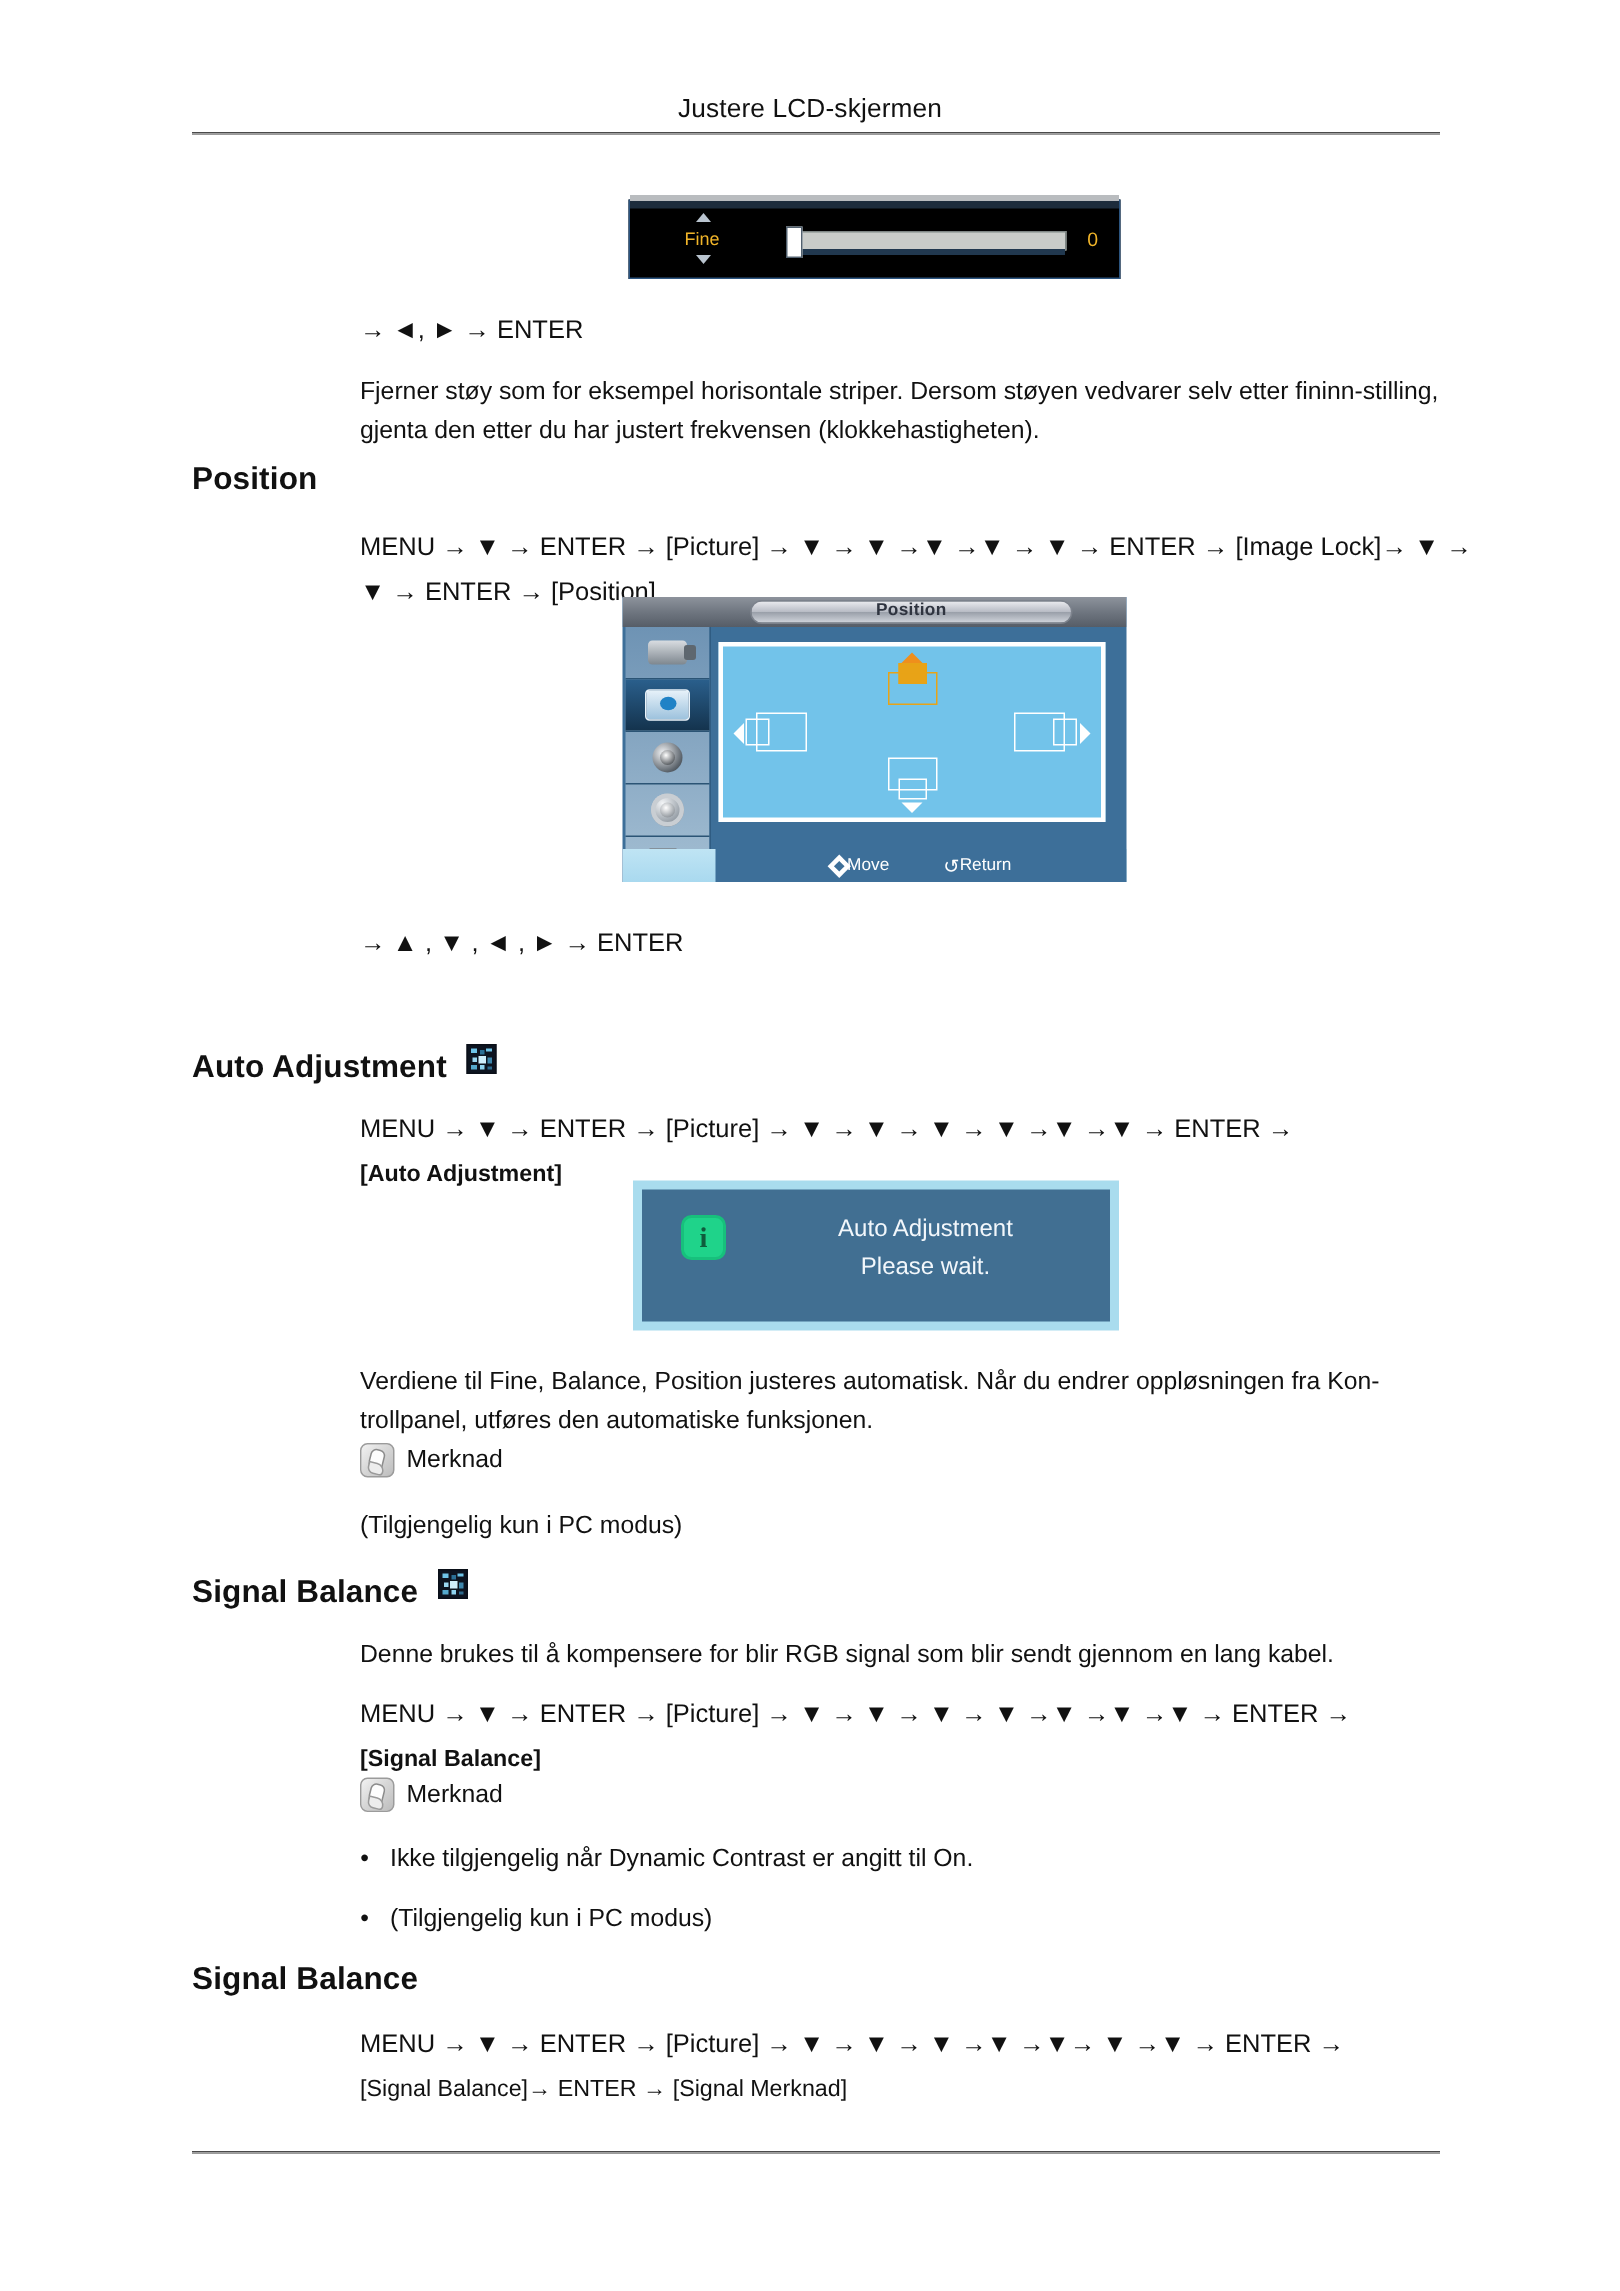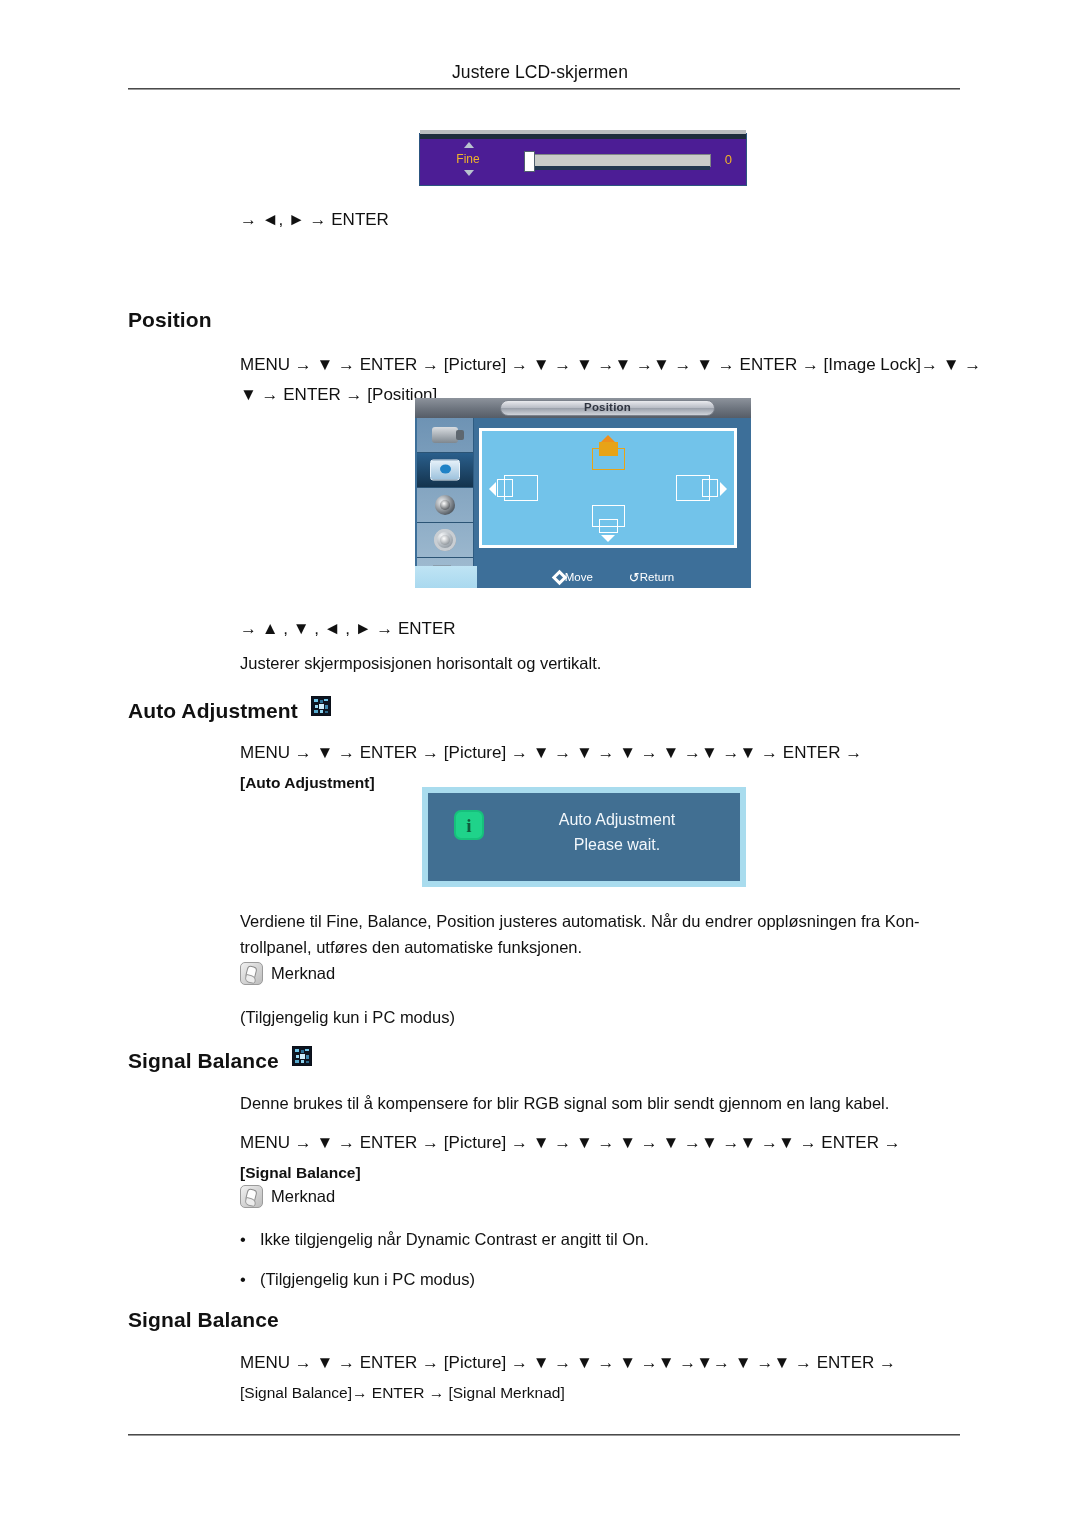--- a/index.html
+++ b/index.html
@@ -64,21 +64,21 @@
     background:#ededed;border:1px solid #9a9a9a;border-radius:1px 6px 3px 5px;
     transform:rotate(14deg);
   }
 
   
   .navpath{font-size:17px;line-height:30px;color:#111;}
 
   
   .osd-fine{
     position:absolute;left:419px;top:133px;width:328px;height:53px;
-    background:#4c1d95;border:1px solid #2c5580;box-sizing:border-box;
+    background:#000000;border:1px solid #2c5580;box-sizing:border-box;
   }
   .osd-fine .topbar{position:absolute;left:0;top:0;width:100%;height:5px;background:#1d2c3c;}
   .osd-fine .topbar2{position:absolute;left:0;top:-4px;width:100%;height:4px;background:#b9bcbf;}
   .fine-label{
     position:absolute;left:22px;top:18px;width:52px;text-align:center;
     color:#f0b429;font-size:12px;
   }
   .fine-up,.fine-dn{
     position:absolute;left:44px;width:0;height:0;border-left:5px solid transparent;
     border-right:5px solid transparent;
@@ -228,20 +228,23 @@
     <div class="fine-label">Fine</div>
     <div class="fine-dn"></div>
     <div class="fine-track"></div>
     <div class="fine-handle"></div>
     <div class="fine-value">0</div>
   </div>
 
   <div class="body-col" style="top:205px;">
     <div class="navpath">→ ◄, ► → ENTER</div>
   </div>
+  <div class="body-col" style="top:248px;width:748px;">
+    <div class="para">Fjerner støy som for eksempel horisontale striper. Dersom støyen vedvarer selv etter fininn-stilling, gjenta den etter du har justert frekvensen (klokkehastigheten).</div>
+  </div>
 
   <div class="h2" style="top:308px;">Position</div>
 
   <div class="body-col" style="top:350px;width:752px;">
     <div class="navpath">MENU → ▼ → ENTER → [Picture] → ▼ → ▼ →▼ →▼ → ▼ → ENTER → [Image Lock]→ ▼ →</div>
     <div class="navpath">▼ → ENTER → [Position]</div>
   </div>
 
   <div class="osd-pos">
     <div class="hdr"></div>
@@ -300,23 +303,20 @@
           <span class="ret">↺</span>
           <span>Return</span>
         </div>
       </div>
     </div>
   </div>
 
   <div class="body-col" style="top:614px;">
     <div class="navpath">→ ▲ , ▼ , ◄ , ► → ENTER</div>
   </div>
-  <div class="body-col" style="top:650px;">
-    <div class="para">Justerer skjermposisjonen horisontalt og vertikalt.</div>
-  </div>
 
   <div class="h2" style="top:696px;">
     <span>Auto Adjustment</span>
     <span class="badge pc-badge"><i></i><i></i><i></i><i></i><i></i><i></i><i></i><i></i><i></i></span>
   </div>
 
   <div class="body-col" style="top:738px;width:752px;">
     <div class="navpath">MENU → ▼ → ENTER → [Picture] → ▼ → ▼ → ▼ → ▼ →▼ →▼ → ENTER →</div>
     <div class="navpath" style="font-weight:bold;font-size:15.5px;">[Auto Adjustment]</div>
   </div>

